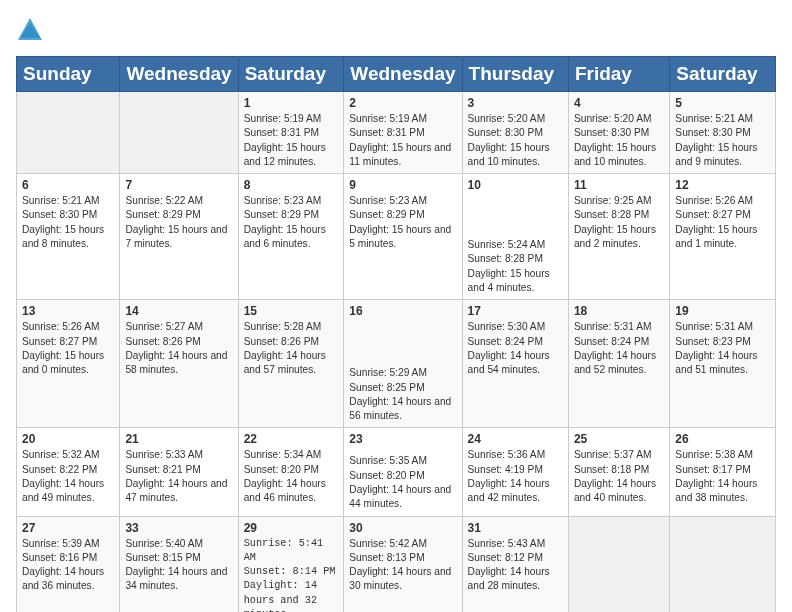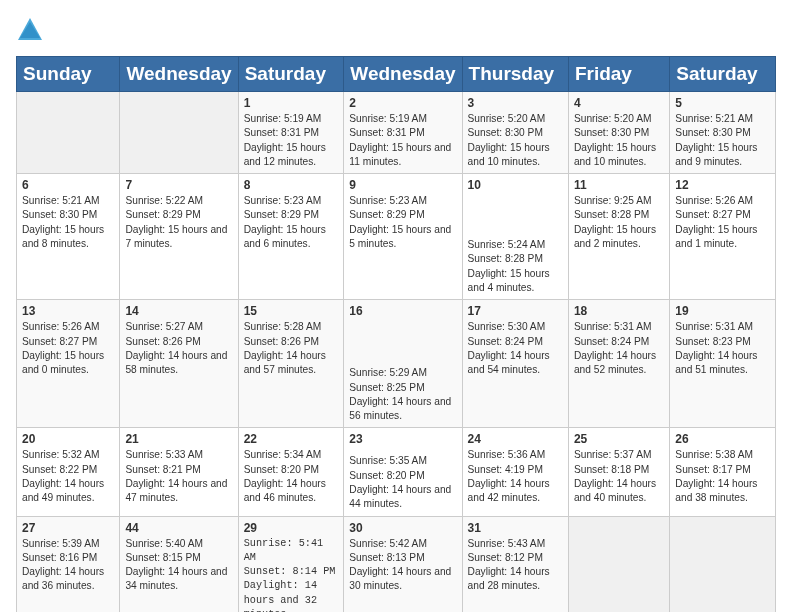--- a/index.html
+++ b/index.html
@@ -296,21 +296,21 @@
         </td>
       </tr>
       <tr>
         <td>
           <span class="day-num">27</span>
           <div class="cell-content" style="white-space: pre-line;">Sunrise: 5:39 AM
 Sunset: 8:16 PM
 Daylight: 14 hours and 36 minutes.</div>
         </td>
         <td>
-          <span class="day-num">44</span>
+          <span class="day-num">33</span>
           <div class="cell-content" style="white-space: pre-line;">Sunrise: 5:40 AM
 Sunset: 8:15 PM
 Daylight: 14 hours and 34 minutes.</div>
         </td>
         <td>
           <span class="day-num">29</span>
           <div class="cell-content" style="white-space: pre-line; font-family: Liberation Mono, monospace;">Sunrise: 5:41 AM
 Sunset: 8:14 PM
 Daylight: 14 hours and 32 minutes.</div>
         </td>

